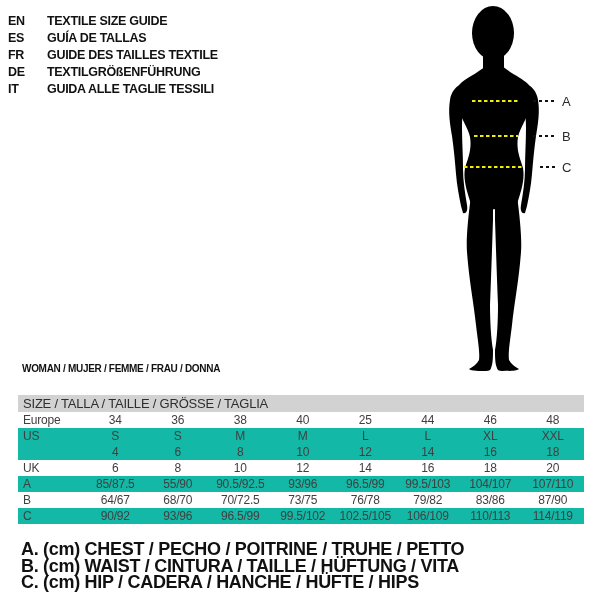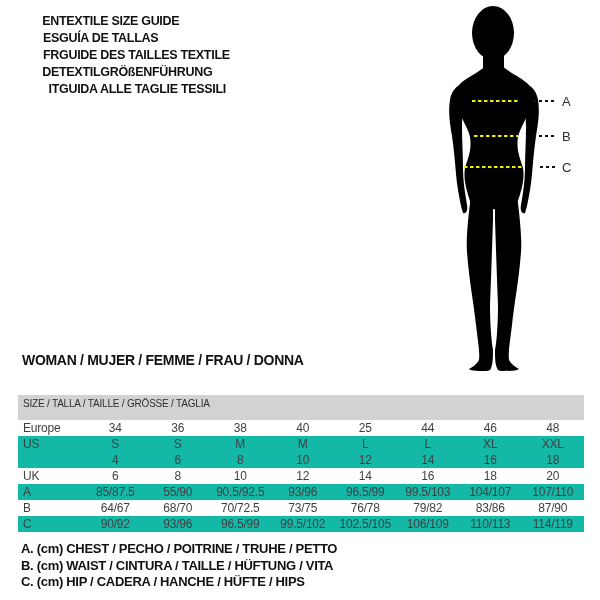--- a/index.html
+++ b/index.html
@@ -6,21 +6,21 @@
   .page {
     position: relative;
     width: 600px;
     height: 600px;
     background: #ffffff;
     font-family: "Liberation Sans", sans-serif;
     overflow: hidden;
   }
 
   
-  .lang-block { position: absolute; left: 20px; top: 13px; text-align: right; }
+  .lang-block { position: absolute; left: 8px; top: 13px; }
   .lang-row {
     display: flex;
     font-weight: bold;
     font-size: 12.5px;
     line-height: 17px;
     color: #111111;
     letter-spacing: -0.3px;
     white-space: nowrap;
   }
   .lang-code { width: 39px; flex: 0 0 39px; }
@@ -30,23 +30,23 @@
   .marker-label {
     font-family: "Liberation Sans", sans-serif;
     font-size: 13px;
     fill: #2b2b2b;
   }
 
   
   .section-title {
     position: absolute;
     left: 22px;
-    top: 352px;
+    top: 363px;
     font-weight: bold;
-    font-size: 14px;
+    font-size: 10px;
     color: #111111;
     letter-spacing: -0.3px;
     white-space: nowrap;
   }
 
   
   .size-table {
     position: absolute;
     left: 18px;
     top: 395px;
@@ -54,24 +54,24 @@
     border-collapse: collapse;
     table-layout: fixed;
     font-size: 12px;
     color: #3f3f3f;
     letter-spacing: -0.2px;
   }
   .size-table th.table-head {
     background: #d2d2d2;
     text-align: left;
     font-weight: normal;
-    font-size: 10px;
+    font-size: 13px;
     color: #2e2e2e;
     height: 17px;
-    padding: 0 0 8px 5px;
+    padding: 0 0 0 5px;
   }
   .size-table td {
     text-align: center;
     height: 16px;
     padding: 0;
     font-weight: normal;
     white-space: nowrap;
   }
   .size-table td.row-label {
     text-align: left;
@@ -79,21 +79,21 @@
   }
   .size-table col.label-col { width: 66px; }
   .size-table tr.striped { background: #14b8a6; }
 
   
   .legend-block {
     position: absolute;
     left: 21px;
     top: 541px;
     font-weight: bold;
-    font-size: 13px;
+    font-size: 18px;
     line-height: 16.5px;
     color: #111111;
     letter-spacing: -0.3px;
     white-space: nowrap;
   }
 </style>
 </head>
 <body>
 
 <div class="page">

